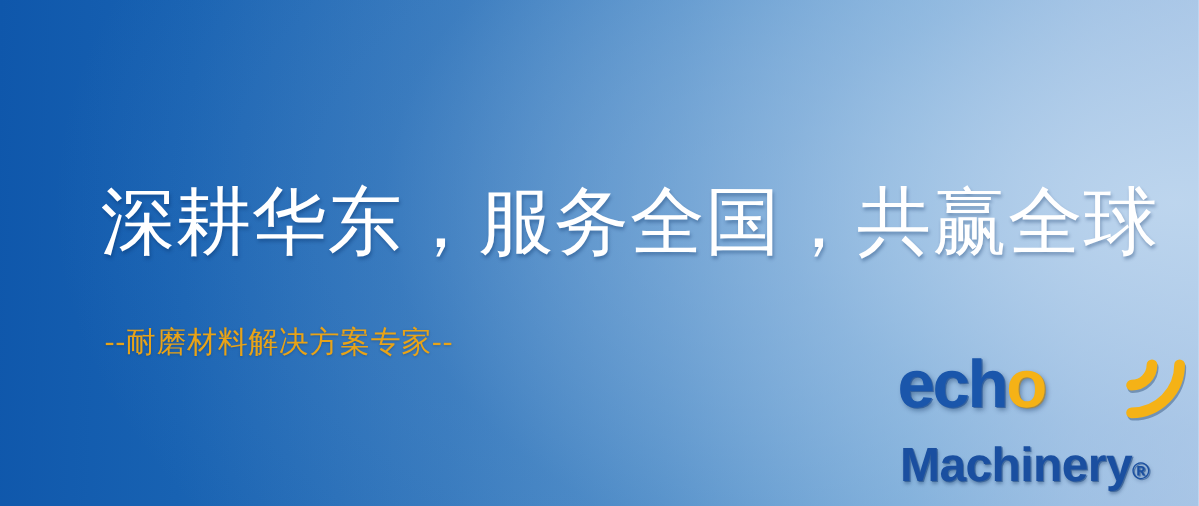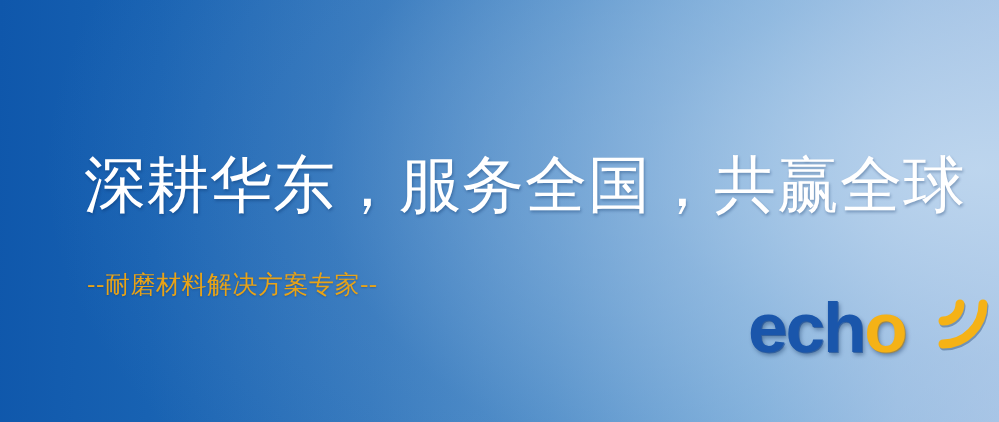--- a/index.html
+++ b/index.html
@@ -50,21 +50,21 @@
     position: absolute;
     left: 748px;
     top: 292px;
     width: 251px;
     height: 128px;
   }
   #logo-wordmark {
     position: absolute;
     left: 0px;
     top: 0px;
-    font-size: 71px;
+    font-size: 56px;
     font-weight: bold;
     letter-spacing: -2px;
     line-height: 1;
     white-space: nowrap;
   }
   .logo-echo-blue {
     color: #1a56ab;
     text-shadow:
       1px 1px 0 #13459096,
       2px 3px 4px rgba(0,35,80,0.40);
@@ -116,16 +116,17 @@
 
     <svg id="logo-waves" viewBox="0 0 70 72">
       <g fill="none" stroke="#f5b216" stroke-width="9" stroke-linecap="round">
         <path d="M14 56 A 40 40 0 0 0 54 16" transform="translate(1,2)" stroke="rgba(0,35,80,0.33)"></path>
         <path d="M14 33 A 17 17 0 0 0 31 16" transform="translate(1,2)" stroke="rgba(0,35,80,0.33)"></path>
         <path d="M14 56 A 40 40 0 0 0 54 16"></path>
         <path d="M14 33 A 17 17 0 0 0 31 16"></path>
       </g>
     </svg>
 
+    <div id="logo-sub"><span>Machinery</span><span id="logo-reg">®</span></div>
 
   </div>
 
 </div>
 
 </body></html>

